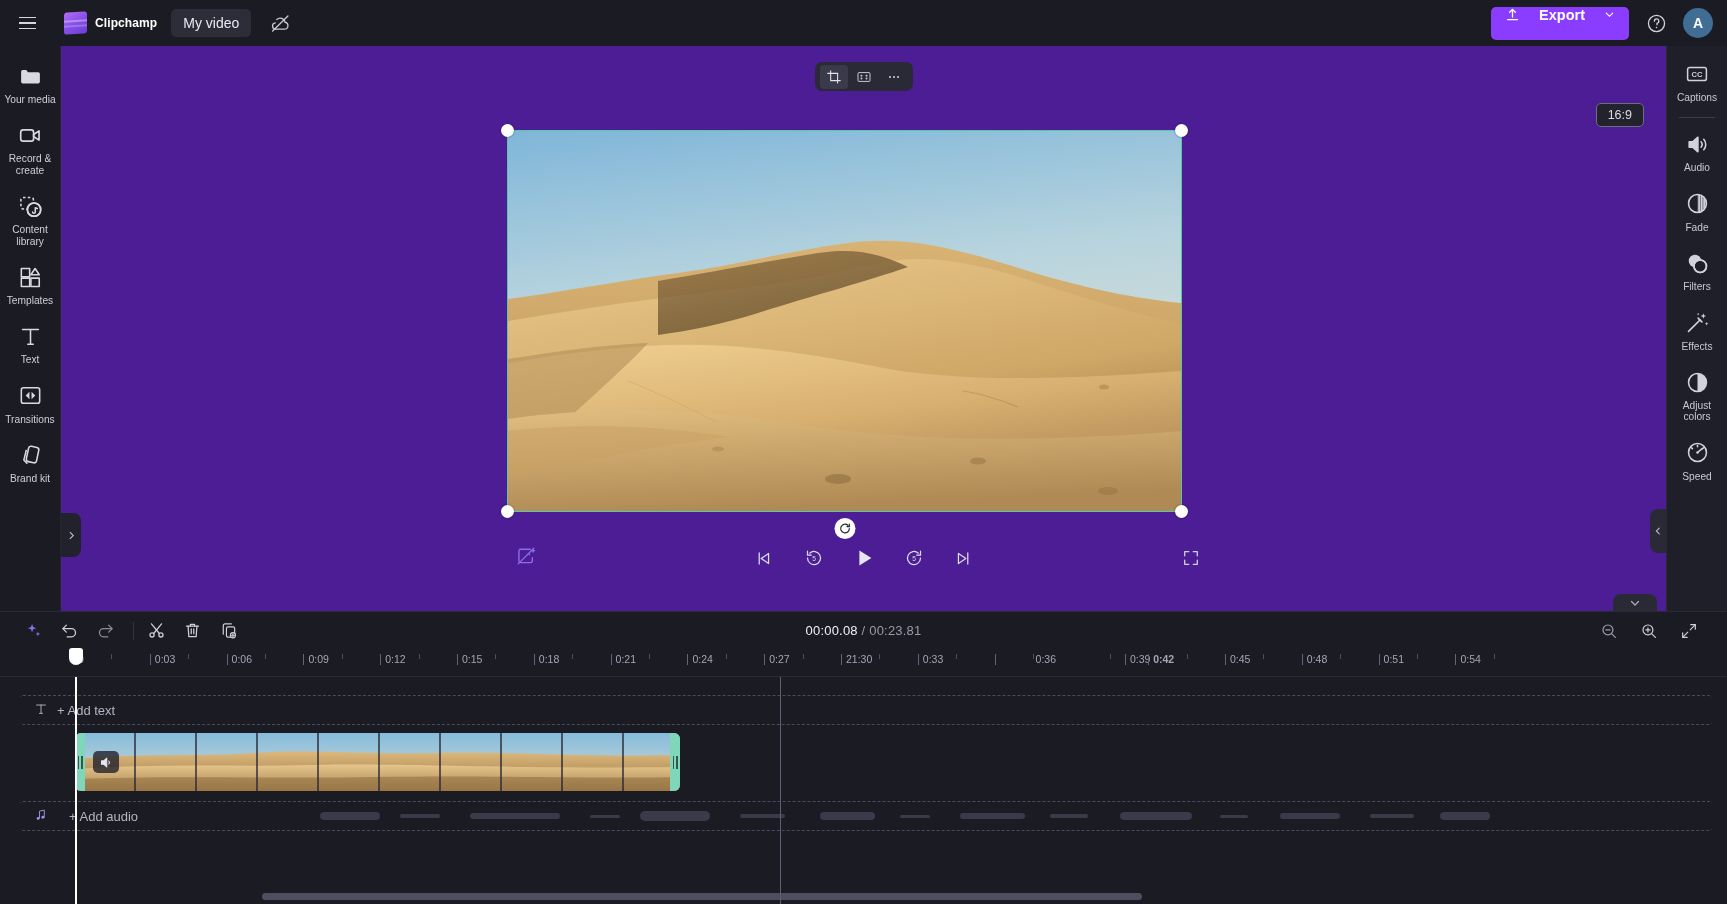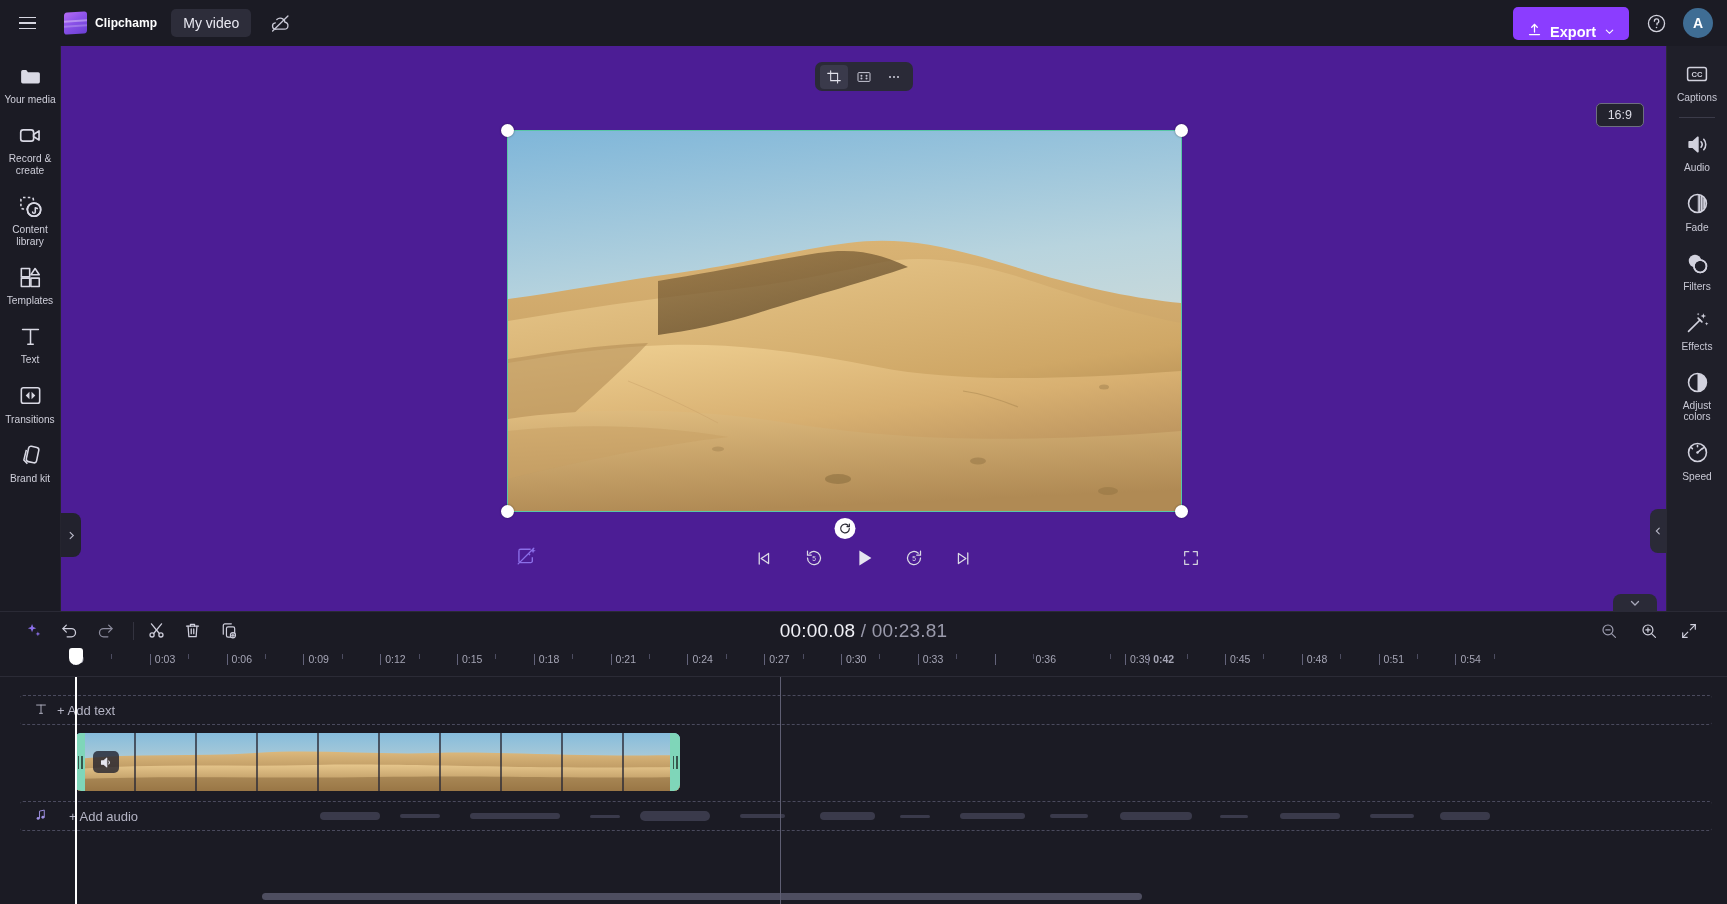--- a/index.html
+++ b/index.html
@@ -41,21 +41,21 @@
     background: rgba(255,255,255,.22);
   }
   .brand-name { font-size: 12px; font-weight: 600; letter-spacing: .1px; color:#fff; }
   .proj-name {
     margin-left: 14px; font-size: 14px; color: #e9e9f2;
     padding: 6px 12px; border-radius: 5px; background: #2d2d3a; cursor: text;
   }
   .cloud-off { margin-left: 14px; width: 30px; height: 30px; display:flex; align-items:center; justify-content:center; cursor:pointer; }
   .spacer { flex: 1; }
   .export-btn {
-    display:flex; align-items:flex-end; gap:8px;
+    display:flex; align-items:flex-start; gap:19px;
     background: #8b3dff; color:#fff; border:none;
     font-size: 14.5px; font-weight: 600; font-family: inherit;
     padding: 0 14px; height: 33px; border-radius: 5px; cursor: pointer;
   }
   .help-btn { width:34px;height:34px;display:flex;align-items:center;justify-content:center;margin-left:10px;cursor:pointer;border-radius:50%; }
   .avatar {
     width:30px;height:30px;border-radius:50%;margin-left:10px;
     background:#3f6d94;color:#fff;display:flex;align-items:center;justify-content:center;
     font-size:14px;font-weight:600;cursor:pointer;
   }
@@ -151,21 +151,21 @@
               border-top:1px solid #2a2a35; }
   .tl-collapse {
     position:absolute; right:70px; top:-18px; width:44px; height:18px;
     background:#2a2a37; border-radius:8px 8px 0 0; display:flex;align-items:center;justify-content:center;cursor:pointer;
   }
   .tl-toolbar { height:37px; flex:0 0 37px; display:flex; align-items:center; padding:0 18px; position:relative; }
   .tb-btn { width:31px;height:27px;display:flex;align-items:center;justify-content:center;cursor:pointer;border-radius:5px;margin-right:5px; }
   .tb-sep { width:1px;height:18px;background:#33333f;margin:0 7px; }
   .tl-time {
     position:absolute; left:50%; transform:translateX(-50%);
-    font-size:19px; letter-spacing:.2px; color:#f0f0f6; white-space:nowrap;
+    font-size:13px; letter-spacing:.2px; color:#f0f0f6; white-space:nowrap;
   }
   .tl-time .total { color:#9a9aab; }
   .tl-right { margin-left:auto; display:flex; align-items:center; gap:4px; }
 
   .ruler {
     height:28px; flex:0 0 28px; position:relative; overflow:hidden;
     border-bottom:1px solid #2b2b36;
   }
   .tick { position:absolute; top:4px; font-size:10.5px; color:#a5a5b5; white-space:nowrap; }
   .tick::before {
@@ -689,21 +689,21 @@
           <div class="tick" style="left: 462px;"><span>0:15</span></div>
           <div class="tick minor" style="left: 500.4px;"></div>
           <div class="tick" style="left: 538.8px;"><span>0:18</span></div>
           <div class="tick minor" style="left: 577.2px;"></div>
           <div class="tick" style="left: 615.6px;"><span>0:21</span></div>
           <div class="tick minor" style="left: 654px;"></div>
           <div class="tick" style="left: 692.4px;"><span>0:24</span></div>
           <div class="tick minor" style="left: 730.8px;"></div>
           <div class="tick" style="left: 769.2px;"><span>0:27</span></div>
           <div class="tick minor" style="left: 807.6px;"></div>
-          <div class="tick" style="left: 846px;"><span>0:30</span></div>
+          <div class="tick" style="left: 846px;"><span>21:30</span></div>
           <div class="tick minor" style="left: 884.4px;"></div>
           <div class="tick" style="left: 922.8px;"><span>0:33</span></div>
           <div class="tick minor" style="left: 961.2px;"></div>
           <div class="tick" style="left: 999.6px; padding-left: 36px;"><span>0:36</span></div>
           <div class="tick minor" style="left: 1038px;"></div>
           <div class="tick" style="left: 1130px;"><span>0:39</span></div>
           <div class="tick minor" style="left: 1114.8px;"></div>
           <div class="tick" style="left: 1153.2px; font-weight: bold;"><span>0:42</span></div>
           <div class="tick minor" style="left: 1191.6px;"></div>
           <div class="tick" style="left: 1230px;"><span>0:45</span></div>

